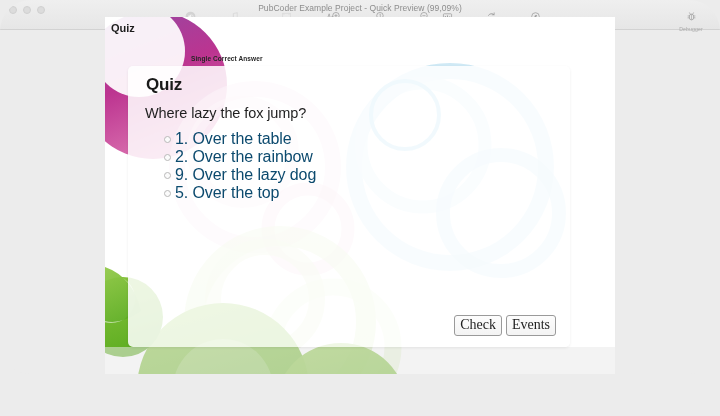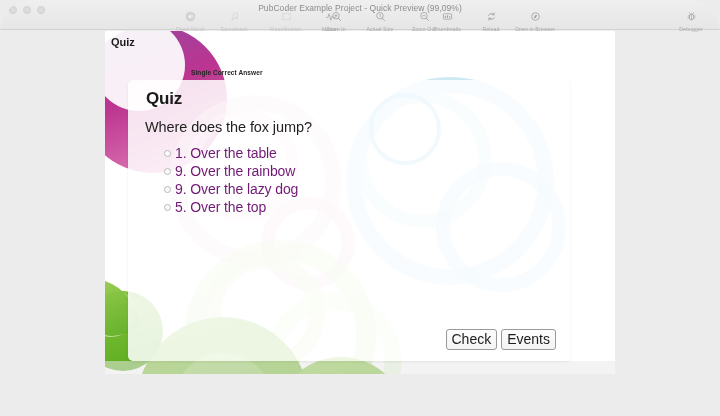--- a/index.html
+++ b/index.html
@@ -88,21 +88,21 @@
     margin-top: 1.5px;
     white-space: nowrap;
     letter-spacing: 0.1px;
   }
   .tb-item.dim .lbl { color: #c4c4c4; }
   .tb-item.dim svg { opacity: 0.45; }
 
   
   #canvas-wrap {
     position: absolute;
-    left: 105px; top: 31px;
+    left: 105px; top: 17px;
     width: 510px;
     height: 385px;
     overflow: hidden;
     background: #ffffff;
   }
 
   
   #art {
     position: absolute;
     left: 0; top: 0;
@@ -176,33 +176,33 @@
   }
   .radio {
     width: 7px; height: 7px;
     border-radius: 50%;
     border: 1.2px solid #b9b9b9;
     background: #fbfbfb;
     margin-right: 4px;
     flex: 0 0 auto;
   }
   .answer-text {
-    font-size: 14px;
-    color: #701a75;
+    font-size: 16px;
+    color: #0c4a6e;
     letter-spacing: -0.1px;
   }
 
   #card-buttons {
     position: absolute;
     right: 14px; bottom: 11px;
     display: flex;
     gap: 4px;
   }
   .btn {
-    font-family: Liberation Sans, sans-serif;
+    font-family: Liberation Serif, serif;
     font-size: 14px;
     color: #1d1d1d;
     background: linear-gradient(to bottom, #fdfdfd, #f3f3f3);
     border: 1px solid #9a9a9a;
     border-radius: 3px;
     padding: 1px 5px 2px 5px;
     line-height: 16px;
     cursor: pointer;
   }
 
@@ -430,30 +430,30 @@
     </svg>
 
     <div id="quiz-tab">Quiz</div>
 
     <div id="caption">Single Correct Answer</div>
 
     <div id="card">
 
       <div id="card-title">Quiz</div>
 
-      <div id="question">Where does the fox jump?</div>
+      <div id="question">Where lazy the fox jump?</div>
 
       <ul id="answers">
         <li class="answer-row">
           <span class="radio"></span>
           <span class="answer-text">1. Over the table</span>
         </li>
         <li class="answer-row">
           <span class="radio"></span>
-          <span class="answer-text">9. Over the rainbow</span>
+          <span class="answer-text">2. Over the rainbow</span>
         </li>
         <li class="answer-row">
           <span class="radio"></span>
           <span class="answer-text">9. Over the lazy dog</span>
         </li>
         <li class="answer-row">
           <span class="radio"></span>
           <span class="answer-text">5. Over the top</span>
         </li>
       </ul>

